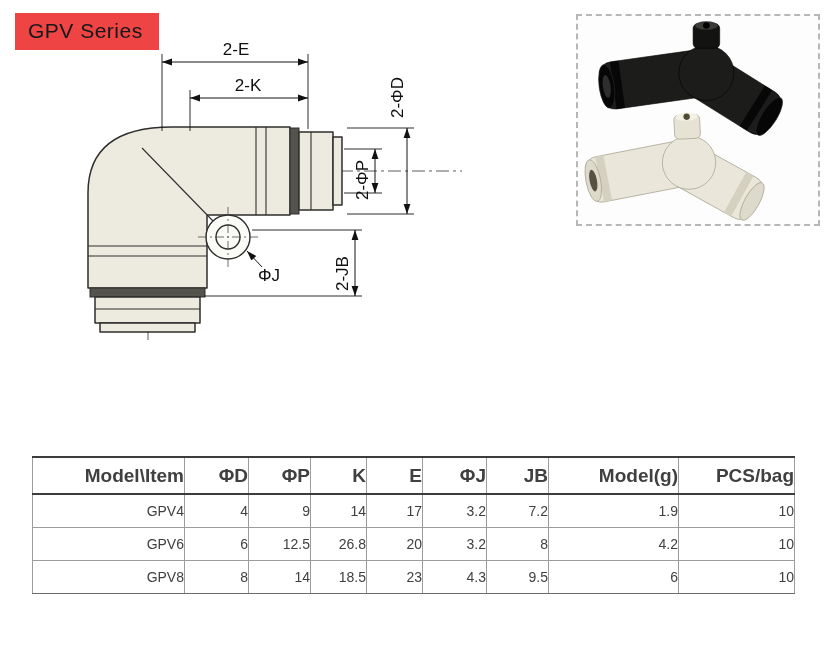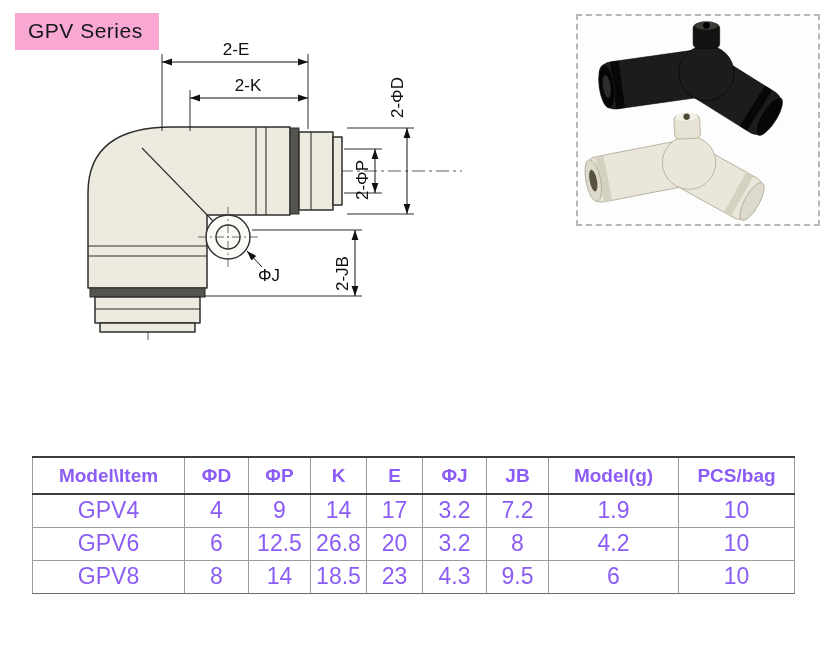--- a/index.html
+++ b/index.html
@@ -1,20 +1,20 @@
 <!DOCTYPE html>
 <html><head>
 <meta charset="utf-8">
 <style>
   *{margin:0;padding:0;box-sizing:border-box;}
   html,body{background:#ffffff;}
   body{width:830px;height:660px;font-family:"Liberation Sans",sans-serif;}
   .page{position:relative;width:830px;height:660px;background:#fff;overflow:hidden;}
 
-  .series-title{position:absolute;left:15px;top:13px;background:#f9a8d4;color:#15181a;
+  .series-title{position:absolute;left:15px;top:13px;background:#ef4444;color:#15181a;
     font-size:21px;font-weight:500;padding:6px 16px 7px 13px;letter-spacing:0.5px;}
 
   .drawing{position:absolute;left:0;top:0;}
   .outline{fill:#edebe0;stroke:#2e2e2c;stroke-width:1.5;stroke-linejoin:round;}
   .detail{stroke:#2e2e2c;stroke-width:1.1;fill:none;}
   .darkband{fill:#55534e;stroke:#2e2e2c;stroke-width:1;}
   .circ{fill:#fafaf6;stroke:#2e2e2c;stroke-width:1.4;}
   .dim{stroke:#141414;stroke-width:1;fill:none;}
   .ext{stroke:#141414;stroke-width:0.9;}
   .cl{stroke:#4a4a4a;stroke-width:0.9;stroke-dasharray:13 4 3 4;fill:none;}
@@ -32,22 +32,22 @@
   .fit.black .nubhole{fill:#000;}
   .fit.white .body{fill:#eae7da;stroke:#a8a390;stroke-width:0.8;}
   .fit.white .band{fill:#d5d1c0;}
   .fit.white .end{fill:#dedacb;stroke:#a8a390;stroke-width:0.8;}
   .fit.white .hole{fill:#57523f;}
   .fit.white .nub{fill:#e6e3d4;stroke:#a8a390;stroke-width:0.8;}
   .fit.white .nubtop{fill:#f3f1e6;}
   .fit.white .nubhole{fill:#4f4a38;}
 
   .spec-table{position:absolute;left:32px;top:456px;border-collapse:collapse;table-layout:fixed;background:#fff;}
-  .spec-table th,.spec-table td{border:1px solid #9c9c9c;text-align:center;vertical-align:middle;color:#8b5cf6;}
-  .spec-table td{font-size:23px;height:33px;}
+  .spec-table th,.spec-table td{border:1px solid #9c9c9c;text-align:right;vertical-align:middle;color:#404040;}
+  .spec-table td{font-size:14px;height:33px;}
   .spec-table th{font-size:19px;font-weight:bold;height:37px;border-top:2.5px solid #3c3c3c;border-bottom:2px solid #3c3c3c;}
   .spec-table tbody tr:last-child td{border-bottom:1.5px solid #6b6b6b;}
 </style>
 </head>
 <body>
 
 <div class="page">
 
   <svg class="drawing" width="560" height="380" viewBox="0 0 560 380">
     <defs>

